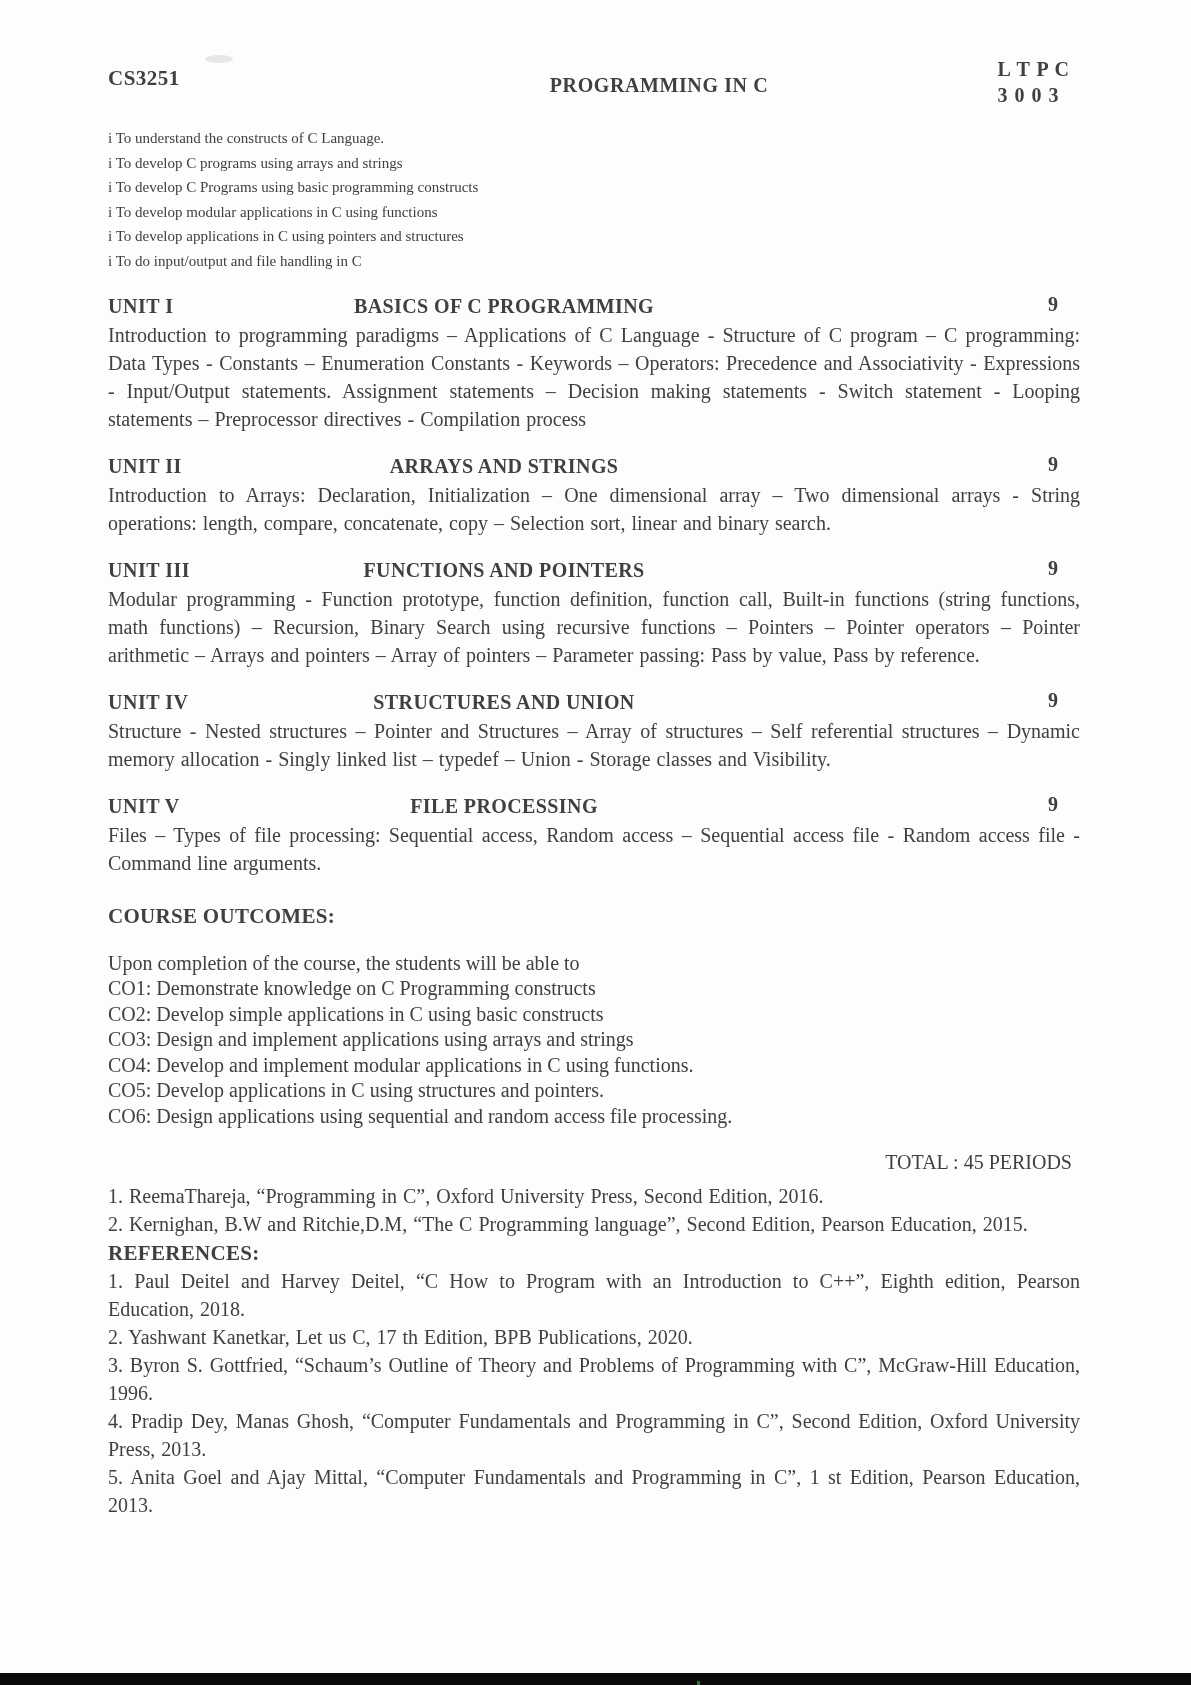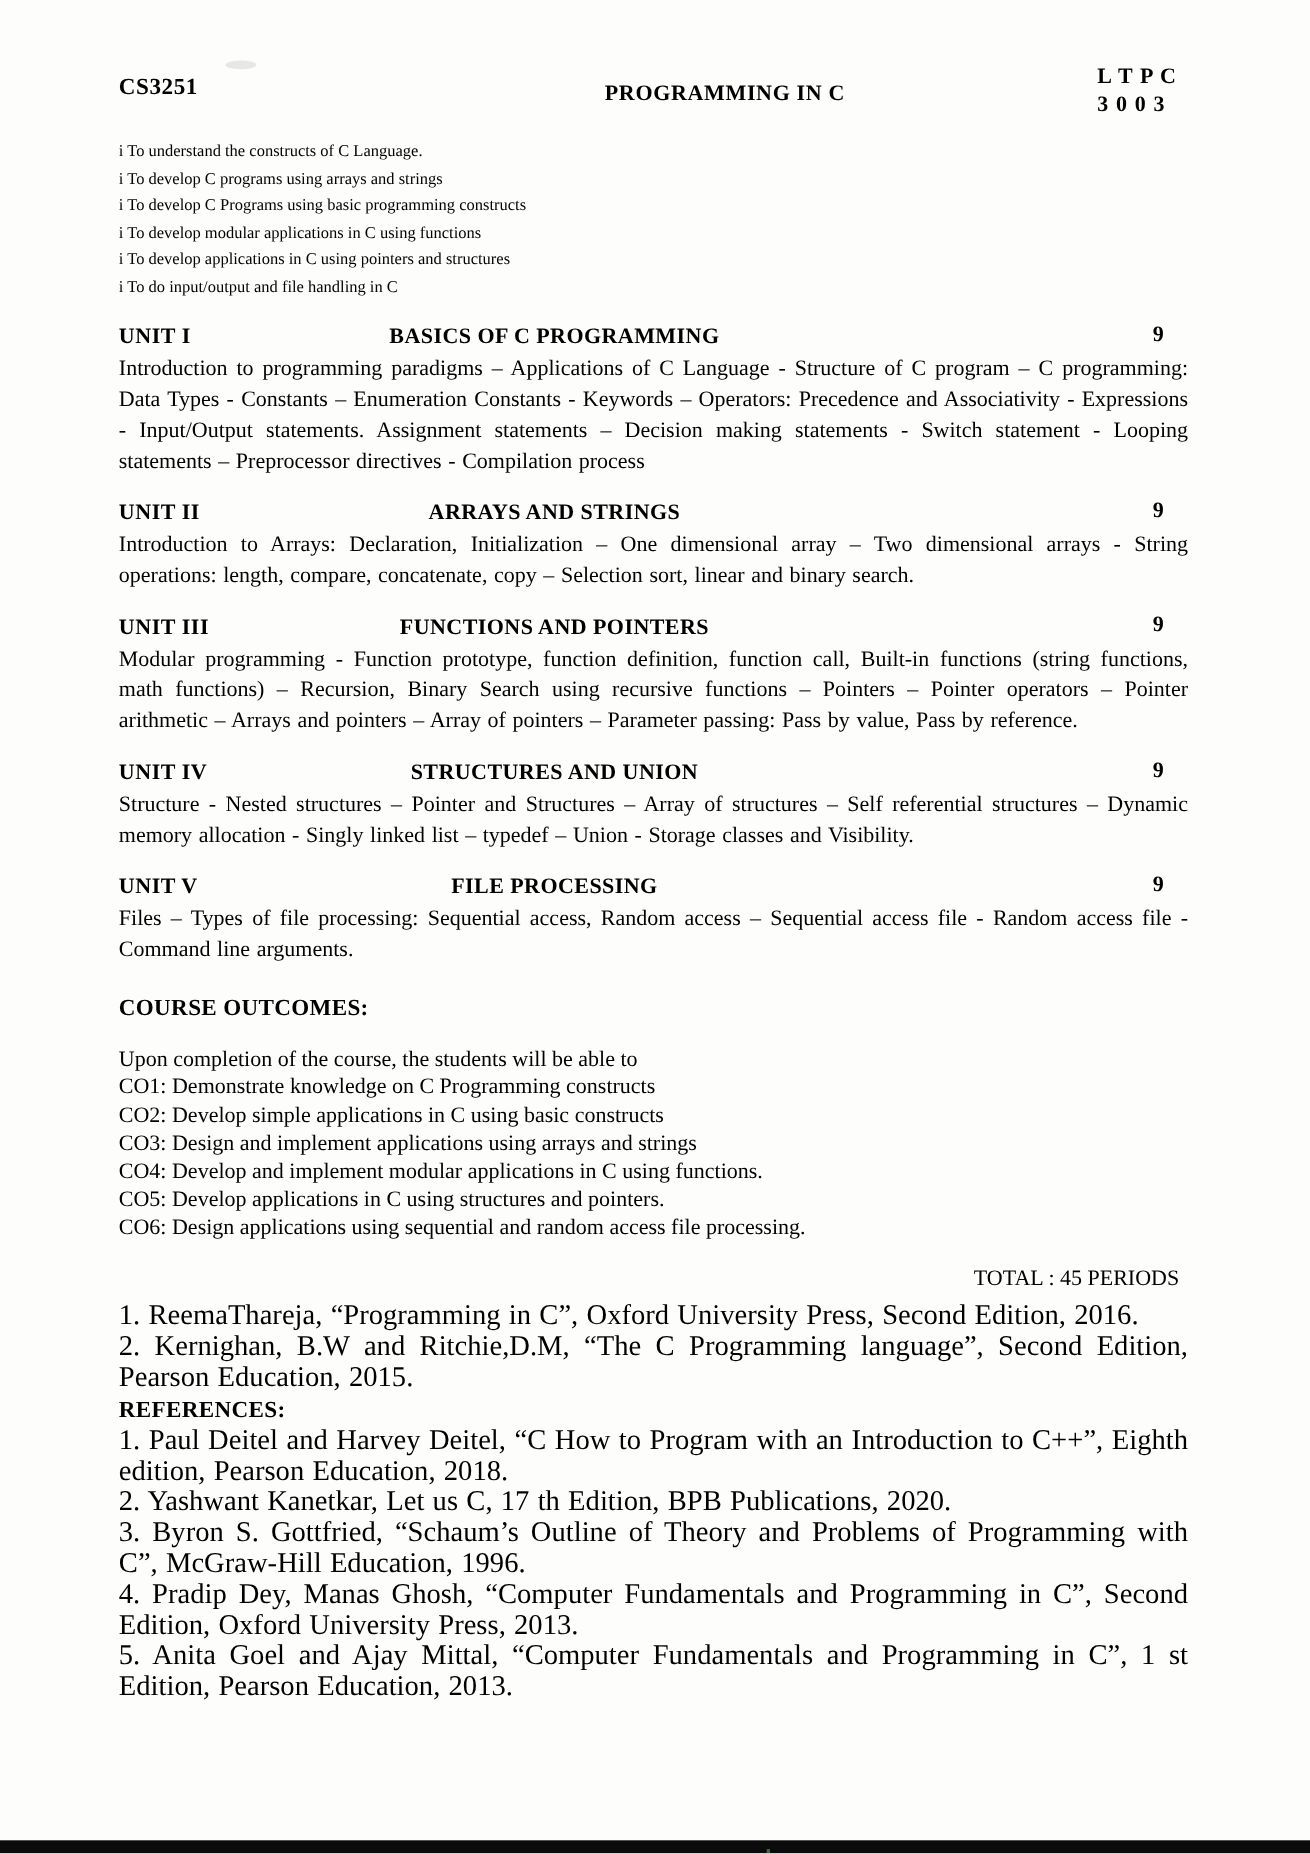--- a/index.html
+++ b/index.html
@@ -3,21 +3,21 @@
 <meta charset="utf-8">
 <style>
   * { margin: 0; padding: 0; box-sizing: border-box; }
   html, body { background: #e8e8e8; }
   .page {
     position: relative;
     width: 1191px;
     height: 1685px;
     background: #fdfdfc;
     font-family: "Liberation Serif", "DejaVu Serif", serif;
-    color: #000000;
+    color: #404040;
     overflow: hidden;
   }
   .content {
     position: absolute;
     top: 56px;
     left: 108px;
     width: 972px;
   }
   
   .header-row {
@@ -92,21 +92,21 @@
   .total-line {
     margin-top: 22px;
     text-align: right;
     padding-right: 8px;
     font-weight: normal;
     font-size: 20px;
   }
   
   .books { margin-top: 8px; }
   .book-item, .ref-item {
-    font-size: 26px;
+    font-size: 20px;
     line-height: 28px;
     text-align: justify;
     word-spacing: 1px;
   }
   .refs { margin-top: 2px; }
   
   .bottom-bar {
     position: absolute;
     left: 0; right: 0; bottom: 0;
     height: 12px;

